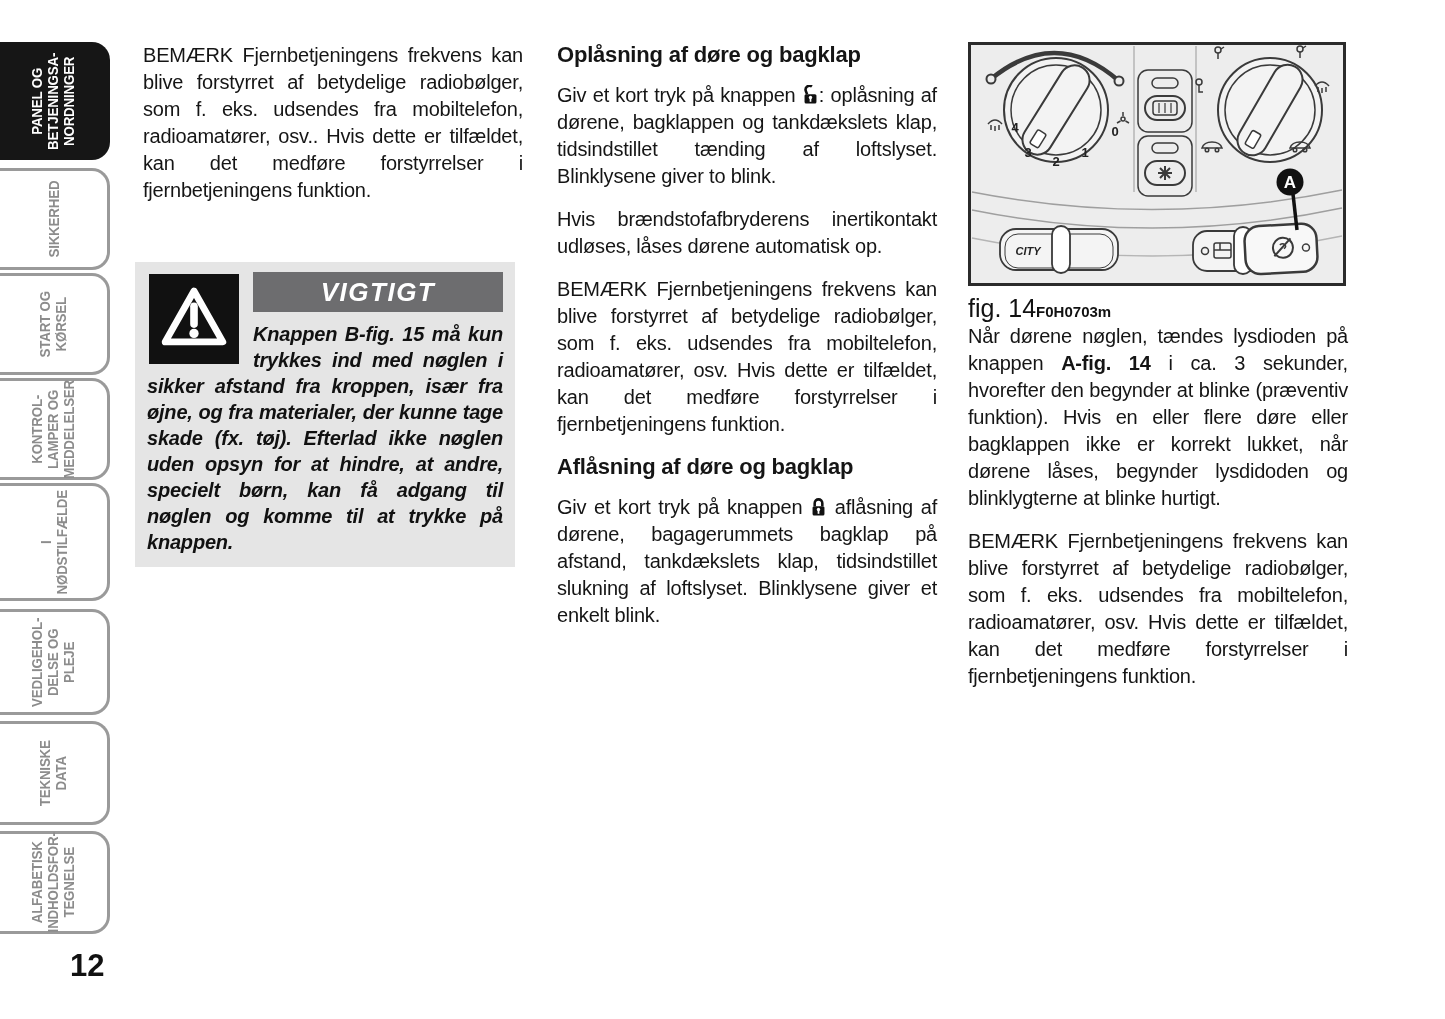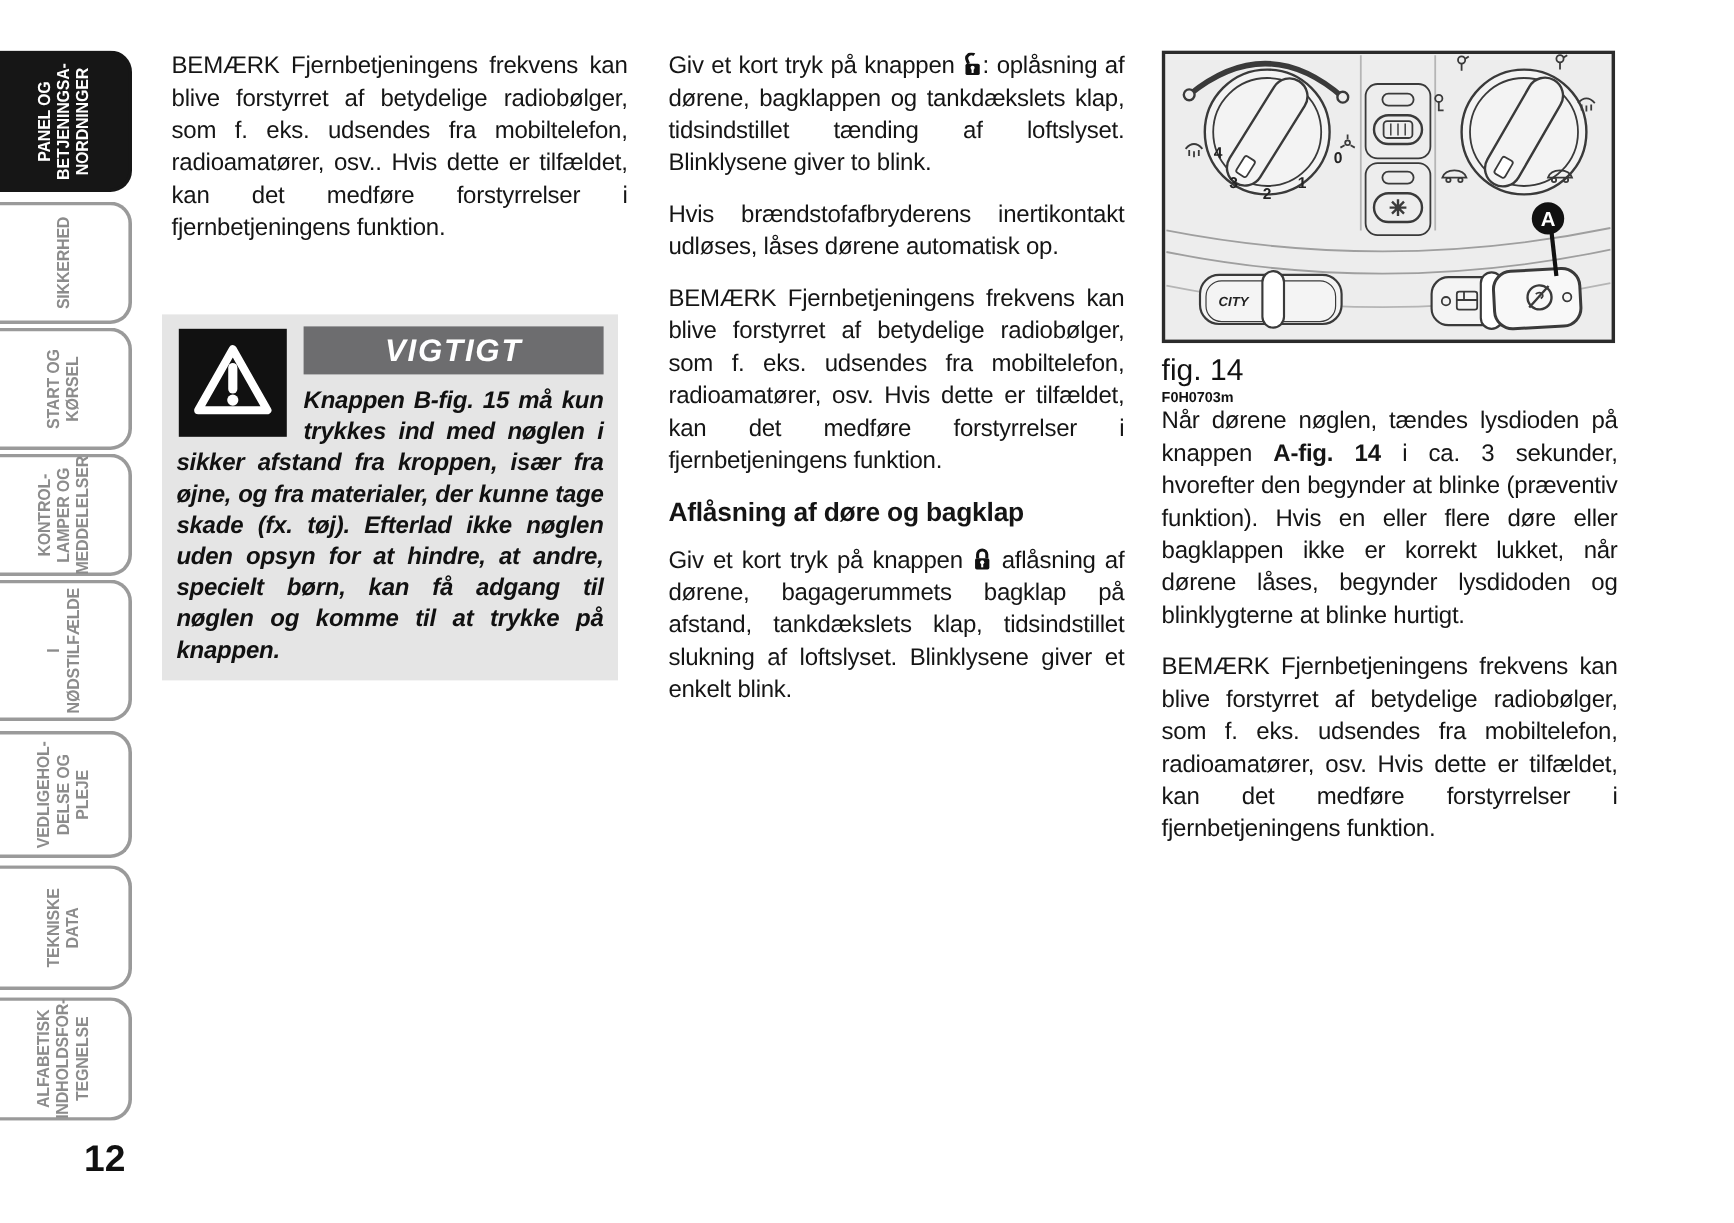--- a/index.html
+++ b/index.html
@@ -38,23 +38,23 @@
         background:#e5e5e5;padding:10px 12px 12px;}
   .warn-icon{float:left;width:90px;height:90px;background:#111;margin:2px 14px 4px 2px;
         display:flex;align-items:center;justify-content:center;}
   .warn-title{overflow:hidden;background:#6d6d6f;color:#fff;font-style:italic;font-weight:700;
         font-size:26px;text-align:center;height:40px;line-height:40px;letter-spacing:1.5px;}
   .warn-body{font-weight:700;font-style:italic;font-size:20px;line-height:26px;
         text-align:justify;margin-top:9px;color:#111;letter-spacing:-0.2px;}
 
   
   .fig-caption-row{display:flex;align-items:baseline;
-        width:378px;margin:4px 0 0;flex-direction:column;}
+        width:378px;margin:4px 0 0;}
   .fig-caption{font-size:25px;color:#111;}
-  .fig-code{font-size:12px;font-weight:700;color:#111;}
+  .fig-code{font-size:15px;font-weight:700;color:#111;}
   .col3 h2.head{margin-top:30px;}
 </style>
 </head>
 <body>
 
 <div class="page">
 
   <nav>
     <div class="tab tab1 active">
       <span class="tab-label">PANEL OG
@@ -102,20 +102,21 @@
         <path d="M46 13 L80 73 L12 73 Z" fill="none" stroke="#fff" stroke-width="8" stroke-linejoin="round"></path>
         <line x1="46" y1="31" x2="46" y2="52" stroke="#fff" stroke-width="9" stroke-linecap="round"></line>
         <circle cx="46" cy="63" r="5.5" fill="#fff"></circle>
       </svg>
     </div>
     <div class="warn-title">VIGTIGT</div>
     <div class="warn-body">Knappen B-fig. 15 må kun trykkes ind med nøglen i sikker afstand fra kroppen, især fra øjne, og fra materialer, der kunne tage skade (fx. tøj). Efterlad ikke nøglen uden opsyn for at hindre, at andre, specielt børn, kan få adgang til nøglen og komme til at trykke på knappen.</div>
   </div>
 
   <div class="col col2">
+    <h2 class="head">Oplåsning af døre og bagklap</h2>
     <p class="body"><span>Giv et kort tryk på knappen </span><svg class="lock-svg" width="17" height="20" viewBox="0 0 20 22">
           <path d="M6 10 V6.2 a4.6 4.6 0 0 1 8.6-2.3" fill="none" stroke="#111" stroke-width="3" transform="rotate(-22 6 10)"></path>
           <rect x="3" y="10" width="14" height="11" rx="1.8" fill="#111"></rect>
           <circle cx="10" cy="14" r="2" fill="#fff"></circle>
           <rect x="9" y="15" width="2" height="4" fill="#fff"></rect>
         </svg><span>: oplåsning af dørene, bagklappen og tankdækslets klap, tidsindstillet tænding af loftslyset. Blinklysene giver to blink.</span></p>
     <p class="body">Hvis brændstofafbryderens inertikontakt udløses, låses dørene automatisk op.</p>
     <p class="body">BEMÆRK Fjernbetjeningens frekvens kan blive forstyrret af betydelige radiobølger, som f. eks. udsendes fra mobiltelefon, radioamatører, osv. Hvis dette er tilfældet, kan det medføre forstyrrelser i fjernbetjeningens funktion.</p>
     <h2 class="head">Aflåsning af døre og bagklap</h2>
     <p class="body"><span>Giv et kort tryk på knappen </span><svg class="lock-svg" width="17" height="20" viewBox="0 0 20 22">

